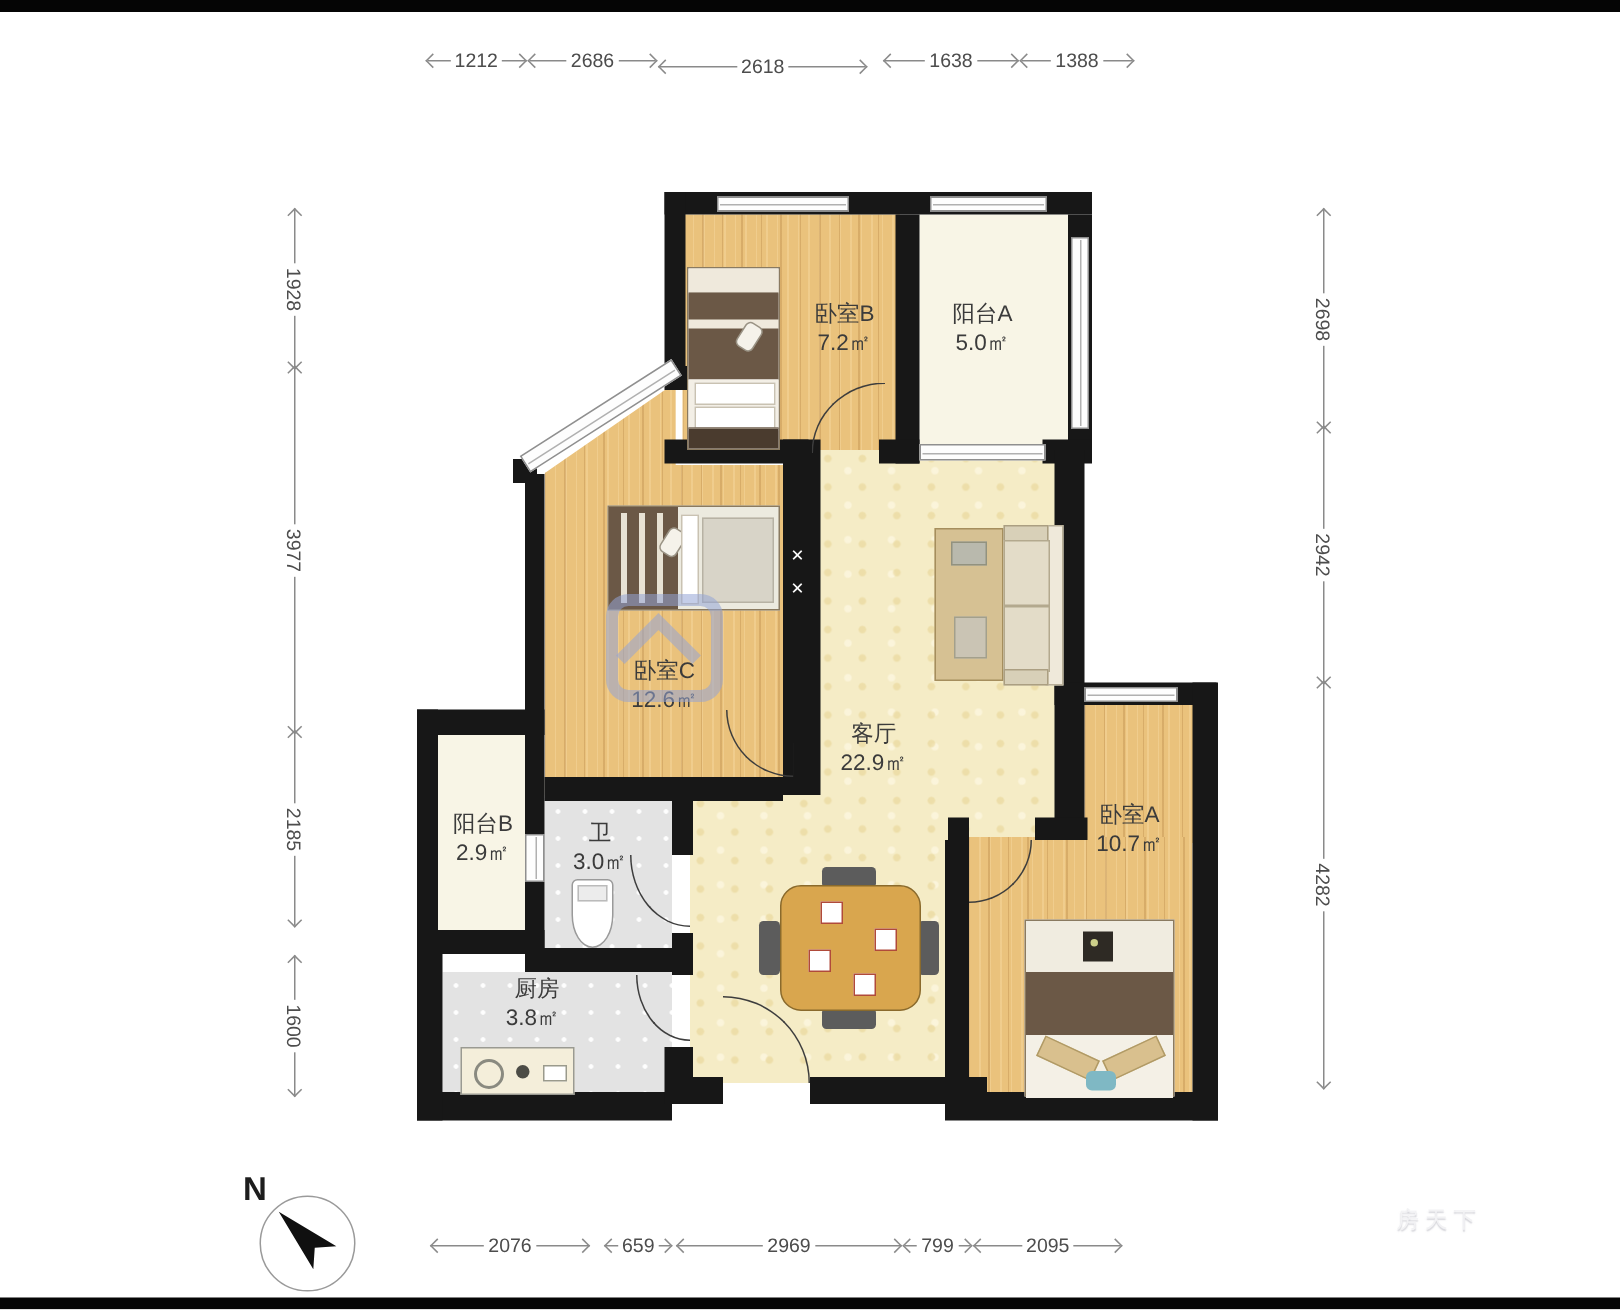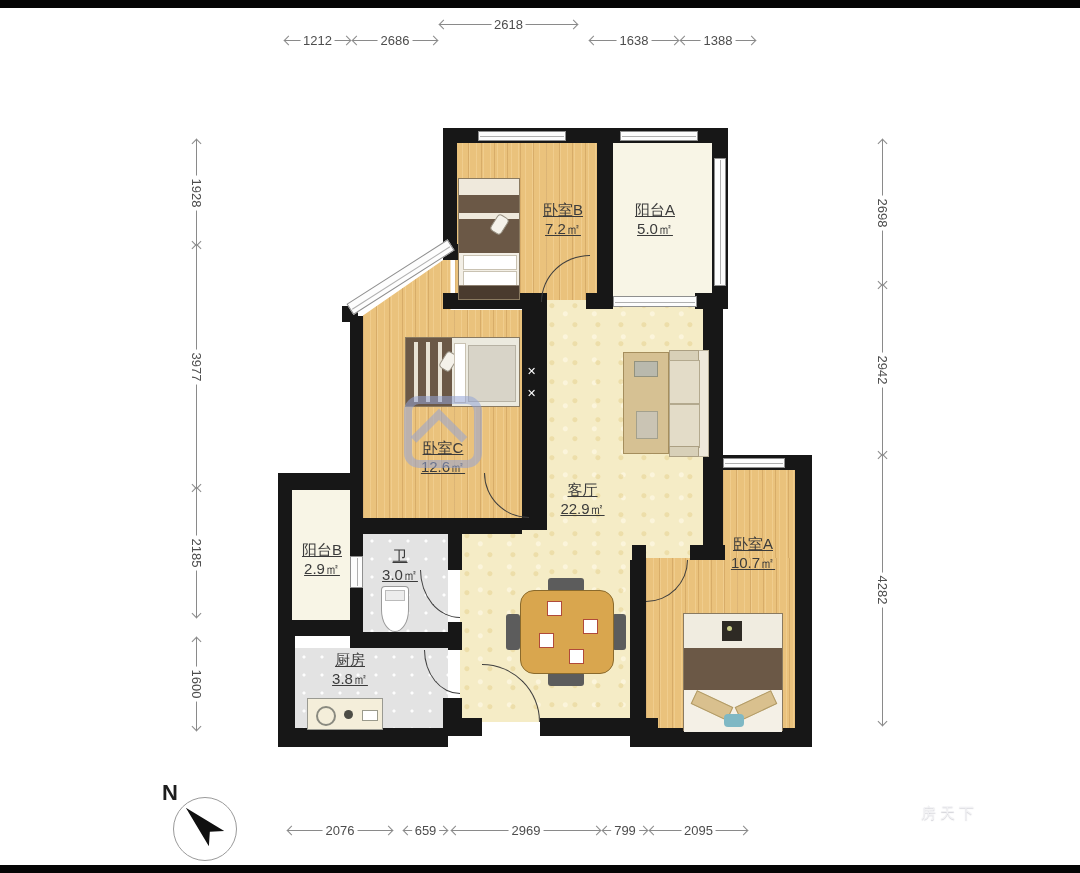--- a/index.html
+++ b/index.html
@@ -66,21 +66,21 @@
   .bedA .pz{position:absolute;left:0;top:76px;width:100%;height:42px;background:#f4f0e6;}
   .bedA .bol{position:absolute;width:38px;height:13px;background:#d9c08e;border:1px solid #b09a66;}
   .bedA .teal{position:absolute;left:40px;top:24px;width:20px;height:13px;background:#7fb8c4;border-radius:4px;}
   .counter{left:307px;top:698px;width:76px;height:32px;background:#f4eeda;border:1px solid #9a9a92;}
   .sink{position:absolute;left:8px;top:7px;width:16px;height:16px;border:2px solid #8a8a80;border-radius:50%;}
   .burner{position:absolute;left:36px;top:11px;width:9px;height:9px;background:#4c4c46;border-radius:50%;}
   .kbox{position:absolute;left:54px;top:11px;width:14px;height:9px;border:1px solid #9a9a8c;background:#fff;}
   .toilet{left:381px;top:586px;width:28px;height:46px;background:#fff;border:1px solid #9a9a9a;border-radius:4px 4px 14px 14px/4px 4px 22px 22px;}
   .toilet::before{content:'';position:absolute;left:3px;top:3px;right:3px;height:9px;background:#ececec;border:1px solid #bbb;}
   
-  .rlabel{position:absolute;text-align:center;color:#3b3b3b;font-size:15px;line-height:19px;z-index:5;text-decoration:underline;}
+  .rlabel{position:absolute;text-align:center;color:#3b3b3b;font-size:15px;line-height:19px;z-index:5;}
   
   .dim{position:absolute;z-index:6;}
   .dline{position:absolute;background:#8a8a8a;}
   .dim-h .dline{left:0;right:0;top:8px;height:1px;}
   .dim-v .dline{top:0;bottom:0;left:8px;width:1px;}
   .ah{position:absolute;width:6px;height:6px;border-left:1px solid #8a8a8a;border-bottom:1px solid #8a8a8a;}
   .dim-h .ah{top:5px;}
   .ah.l{left:0;transform:rotate(45deg);}
   .ah.r{right:0;transform:rotate(225deg);}
   .dim-v .ah{left:5px;}
@@ -89,21 +89,21 @@
   .dlabel{position:absolute;background:#fff;padding:0 3px;font-size:13px;color:#4d4d4d;white-space:nowrap;}
   .dim-h .dlabel{left:50%;top:8px;transform:translate(-50%,-50%);}
   .dim-v .dlabel{left:8px;top:50%;transform:translate(-50%,-50%) rotate(90deg);}
   
   .wm{position:absolute;left:404px;top:396px;display:flex;align-items:center;color:rgba(148,164,214,.55);z-index:8;}
   .wm-logo{position:relative;width:62px;height:56px;border:8px solid rgba(148,164,214,.55);border-radius:15px;margin-right:16px;}
   .wm-logo::before{content:'';position:absolute;width:32px;height:32px;border-left:8px solid rgba(148,164,214,.55);
                    border-top:8px solid rgba(148,164,214,.55);transform:rotate(45deg);left:7px;top:13px;}
   .wm-text{font-size:64px;font-weight:bold;letter-spacing:22px;line-height:64px;white-space:nowrap;}
   .brand{position:absolute;left:893px;top:804px;z-index:8;color:#f2f2f4;text-shadow:0 1px 1px rgba(170,170,180,.55);}
-  .brand .sm{font-size:15px;letter-spacing:4px;margin-left:28px;}
+  .brand .sm{font-size:15px;letter-spacing:4px;margin-left:38px;}
   .brand .big{font-size:36px;font-weight:bold;letter-spacing:1px;line-height:32px;}
   .compass{position:absolute;left:160px;top:780px;width:90px;height:90px;z-index:8;}
   .compass .n{position:absolute;left:2px;top:0;font-size:22px;font-weight:bold;color:#1d1d1d;}
   .compass .ring{position:absolute;left:13px;top:17px;width:62px;height:62px;border:1.5px solid #9a9a9a;border-radius:50%;background:#fff;}
   .compass .needle{position:absolute;left:8px;top:6px;width:48px;height:48px;background:#101010;
                    clip-path:polygon(8% 8%,88% 56%,58% 58%,56% 88%);}
 </style>
 </head>
 <body>
 
@@ -254,38 +254,38 @@
     <div>10.7㎡</div>
   </div>
   <div class="rlabel" style="left:278px;top:540px;width:88px;">
     <div>阳台B</div>
     <div>2.9㎡</div>
   </div>
   <div class="rlabel" style="left:362px;top:546px;width:76px;">
     <div>卫</div>
     <div>3.0㎡</div>
   </div>
-  <div class="rlabel" style="left:310px;top:650px;width:80px;">
+  <div class="rlabel" style="left:293px;top:650px;width:80px;text-align:right;">
     <div>厨房</div>
     <div>3.8㎡</div>
   </div>
 
   <div class="dim dim-h" style="left:285px;top:32px;width:65px;height:16px;">
     <span class="dline"></span>
       <span class="ah l"></span>
       <span class="ah r"></span>
     <span class="dlabel">1212</span>
     </div>
   <div class="dim dim-h" style="left:353px;top:32px;width:84px;height:16px;">
     <span class="dline"></span>
       <span class="ah l"></span>
       <span class="ah r"></span>
     <span class="dlabel">2686</span>
     </div>
-  <div class="dim dim-h" style="left:440px;top:16px;width:137px;height:16px;">
+  <div class="dim dim-h" style="left:440px;top:36px;width:137px;height:16px;">
     <span class="dline"></span>
       <span class="ah l"></span>
       <span class="ah r"></span>
     <span class="dlabel">2618</span>
     </div>
   <div class="dim dim-h" style="left:590px;top:32px;width:88px;height:16px;">
     <span class="dline"></span>
       <span class="ah l"></span>
       <span class="ah r"></span>
     <span class="dlabel">1638</span>

